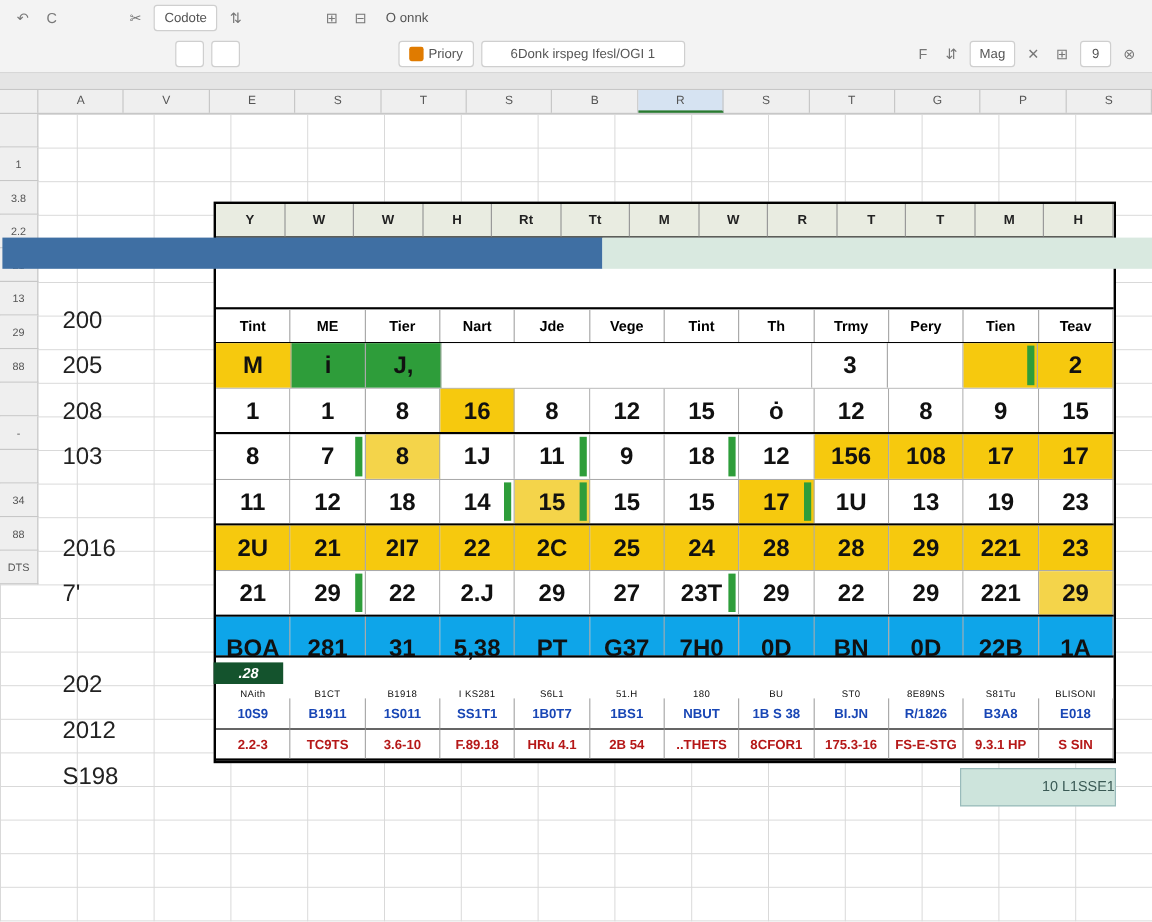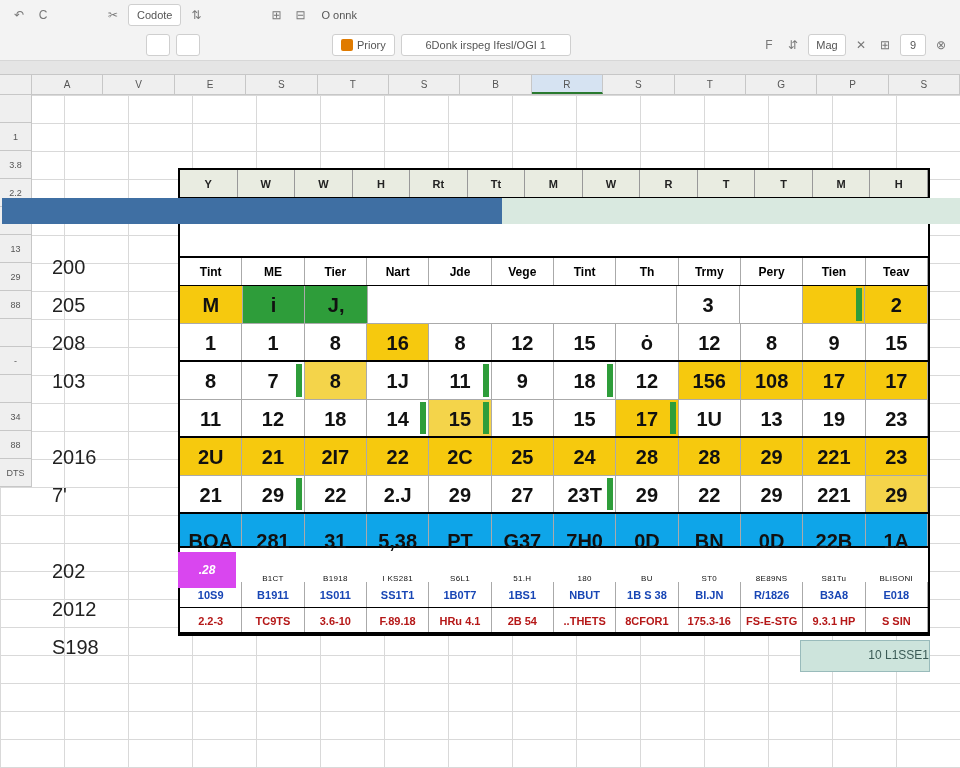--- a/index.html
+++ b/index.html
@@ -139,22 +139,22 @@
   }
   .cal-footrow .c2 {
     flex:1; border-right:1px solid #aaa; text-align:center;
     font-size:11px; font-weight:bold; line-height:26px;
     font-family:Arial,sans-serif;
   }
   .blue-txt{color:#1846b5;}
   .red-txt{color:#b51818;font-size:9px;}
   
   .under1 {
-    position:absolute; left:178px; top:552px; width:58px; height:36px;
-    background:#d946ef; color:#fff; display:flex;align-items:center;justify-content:center;
+    position:absolute; left:178px; top:552px; width:58px; height:18px;
+    background:#14532d; color:#fff; display:flex;align-items:center;justify-content:center;
     font-style:italic; font-weight:bold;
   }
   .under2 {
     position:absolute; left:800px; top:640px; width:130px; height:32px;
     background:#cde4dc; border:1px solid #9bb; color:#3a5a55;
     text-align:right; line-height:28px; font-size:12px;
   }
 </style>
 </head>
 <body>

